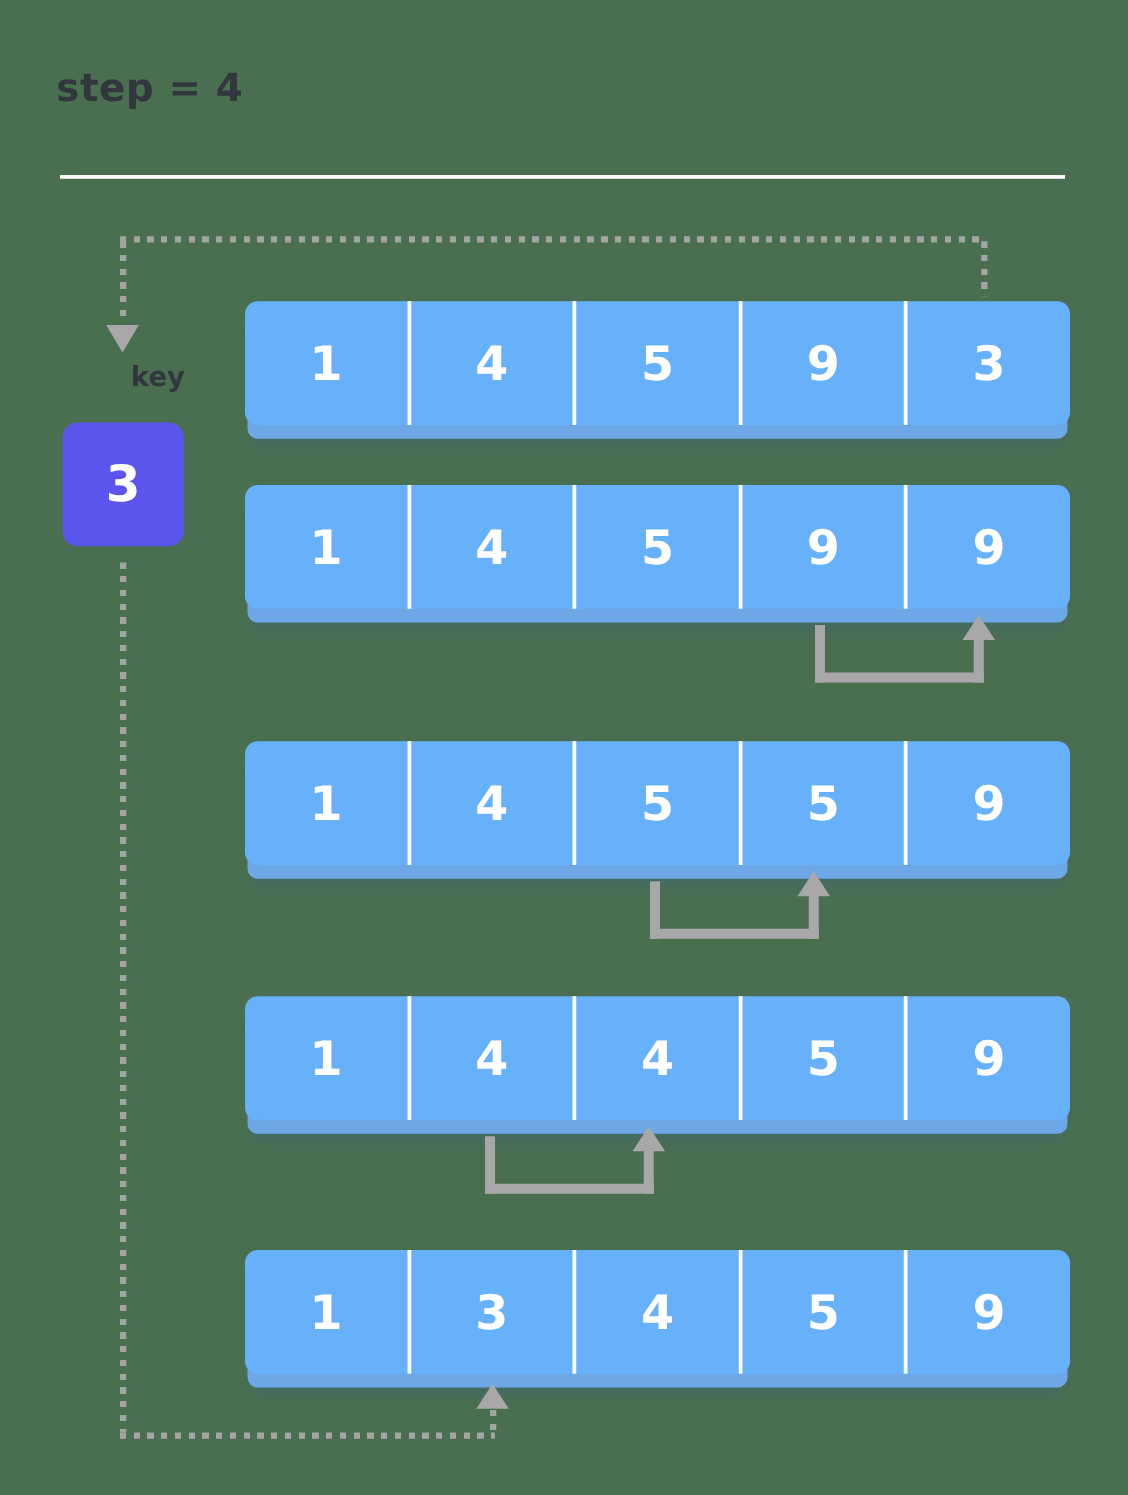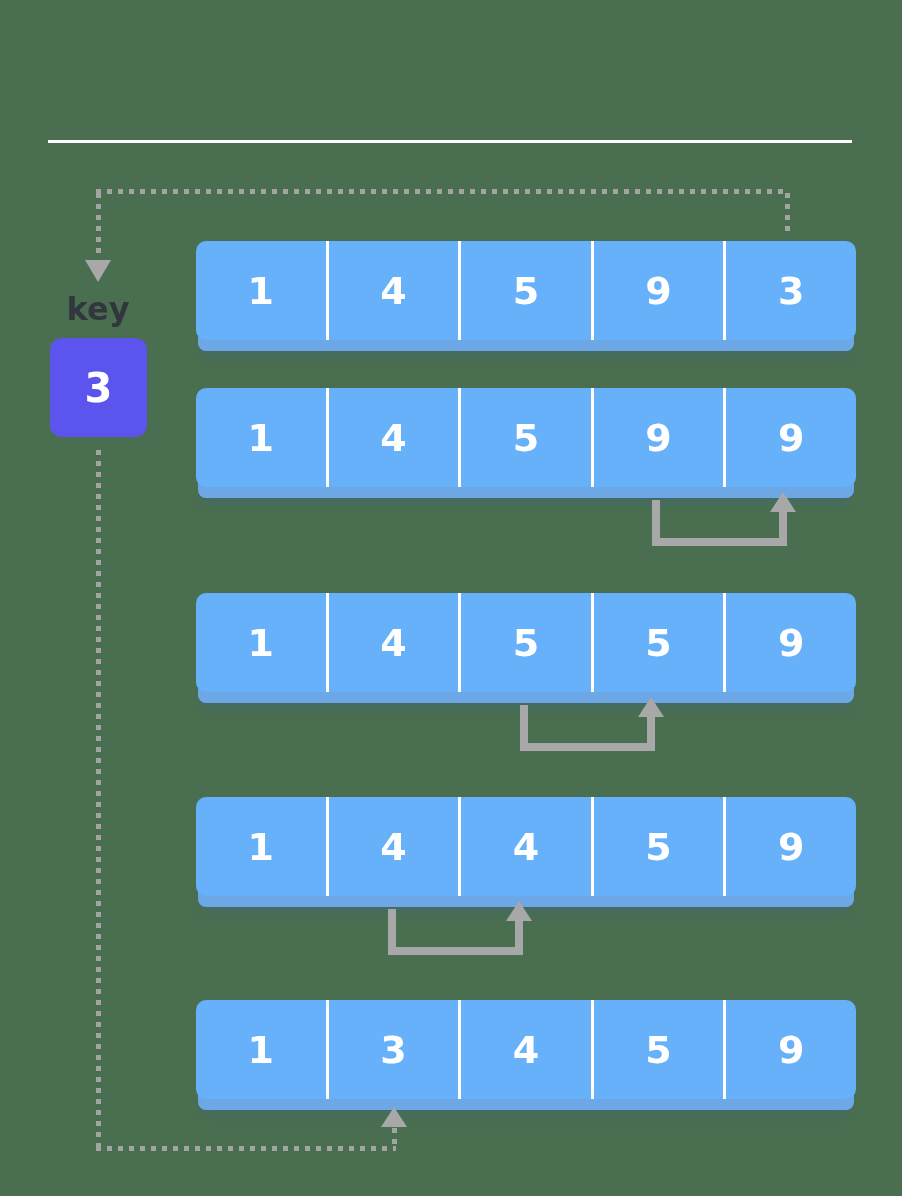--- a/index.html
+++ b/index.html
@@ -50,21 +50,21 @@
     width: 0; height: 0;
     border-left: 13px solid transparent;
     border-right: 13px solid transparent;
     border-bottom: 20px solid #a8a8a8;
     z-index: 5;
   }
 
   
   .key-label {
     position: absolute; left: 48px; top: 290px; width: 100px;
-    text-align: center; font-size: 32px; font-weight: bold; color: #31373d;
+    text-align: right; font-size: 22px; font-weight: bold; color: #31373d;
   }
   .key-box {
     position: absolute; left: 50px; top: 338px;
     width: 97px; height: 99px;
     background: #5b55ee; border-radius: 12px;
     display: flex; align-items: center; justify-content: center;
     color: #ffffff; font-size: 40px; font-weight: bold;
   }
 
   
@@ -108,20 +108,21 @@
   }
   .uhead-1 { left: 770px; top: 492px; }
   .uhead-2 { left: 638px; top: 697px; }
   .uhead-3 { left: 506px; top: 901px; }
 </style>
 </head>
 <body>
 
 <div class="stage">
 
+  <div class="title">step = 4</div>
   <div class="hr"></div>
 
   <div class="dot-h seg-top-h"></div>
   <div class="dot-v seg-top-right-v"></div>
   <div class="dot-v seg-top-left-v"></div>
   <div class="arrowhead-down"></div>
 
   <div class="key-label">key</div>
   <div class="key-box">3</div>
 

